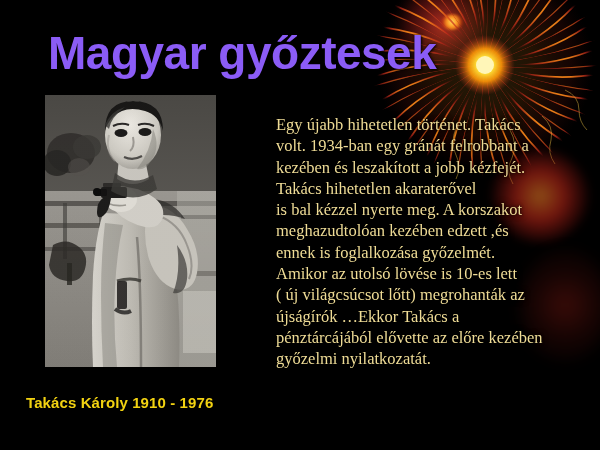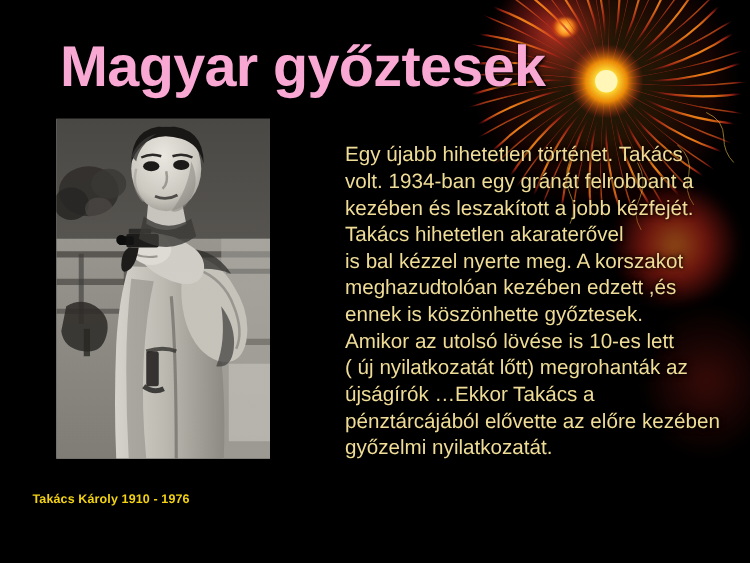--- a/index.html
+++ b/index.html
@@ -53,21 +53,21 @@
     width: 90px; height: 110px;
     background: radial-gradient(circle, rgba(150,30,20,0.38) 0%, rgba(90,16,12,0.22) 50%, rgba(0,0,0,0) 100%);
     filter: blur(7px);
   }
 
   
   #title {
     position: absolute;
     left: 48px;
     top: 30px;
-    color: #f9a8d4;
+    color: #8b5cf6;
     font-size: 46px;
     font-weight: bold;
     letter-spacing: -0.5px;
     line-height: 1;
     white-space: nowrap;
     text-shadow: 0 0 2px rgba(0,0,0,0.9), 1px 1px 3px rgba(0,0,0,0.9);
   }
 
   
   #photo-frame {
@@ -80,33 +80,34 @@
     background: #8a8782;
   }
   #photo-frame svg { display: block; }
 
   
   #caption {
     position: absolute;
     left: 26px;
     top: 394px;
     color: #f2d211;
-    font-size: 10px;
+    font-size: 15px;
     font-weight: bold;
     letter-spacing: 0.1px;
     white-space: nowrap;
     text-shadow: 0 0 2px rgba(0,0,0,0.95);
   }
 
   
   #body-text {
     position: absolute;
     left: 276px;
     top: 114px;
     width: 312px;
+    font-family: Liberation Serif, serif;
   }
   #body-text .tline {
     color: #efdc96;
     font-size: 16.5px;
     line-height: 21.3px;
     white-space: pre;
     text-shadow: 0 0 3px rgba(0,0,0,0.95), 0 0 6px rgba(0,0,0,0.7);
   }
 </style>
 </head>
@@ -286,21 +287,21 @@
 
   <div id="caption">Takács Károly 1910 - 1976</div>
 
   <div id="body-text">
     <div class="tline">Egy újabb hihetetlen történet. Takács</div>
     <div class="tline">volt. 1934-ban egy gránát felrobbant a</div>
     <div class="tline">kezében és leszakított a jobb kézfejét.</div>
     <div class="tline">Takács hihetetlen akaraterővel</div>
     <div class="tline">is bal kézzel nyerte meg. A korszakot</div>
     <div class="tline">meghazudtolóan kezében edzett ,és</div>
-    <div class="tline">ennek is köszönhette győztesek.</div>
+    <div class="tline">ennek is foglalkozása győzelmét.</div>
     <div class="tline">Amikor az utolsó lövése is 10-es lett</div>
-    <div class="tline">( új nyilatkozatát lőtt) megrohanták az</div>
+    <div class="tline">( új világcsúcsot lőtt) megrohanták az</div>
     <div class="tline">újságírók …Ekkor Takács a</div>
     <div class="tline">pénztárcájából elővette az előre kezében</div>
     <div class="tline">győzelmi nyilatkozatát.</div>
   </div>
 
 </div>
 
 </body></html>

